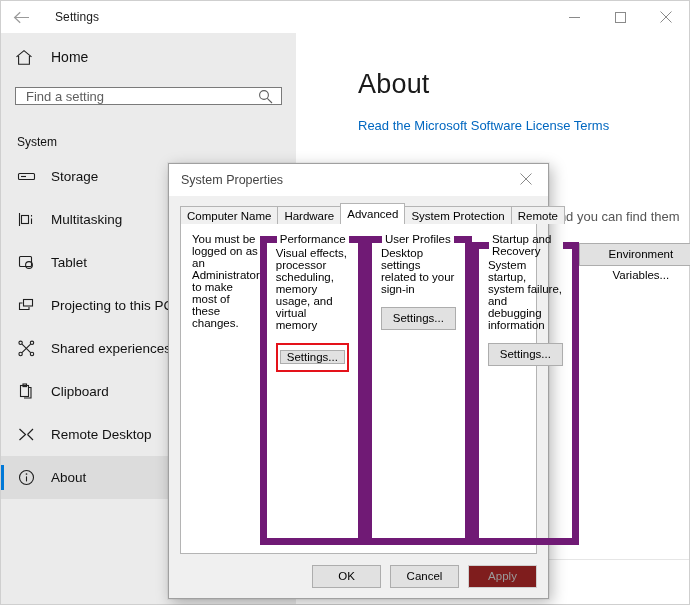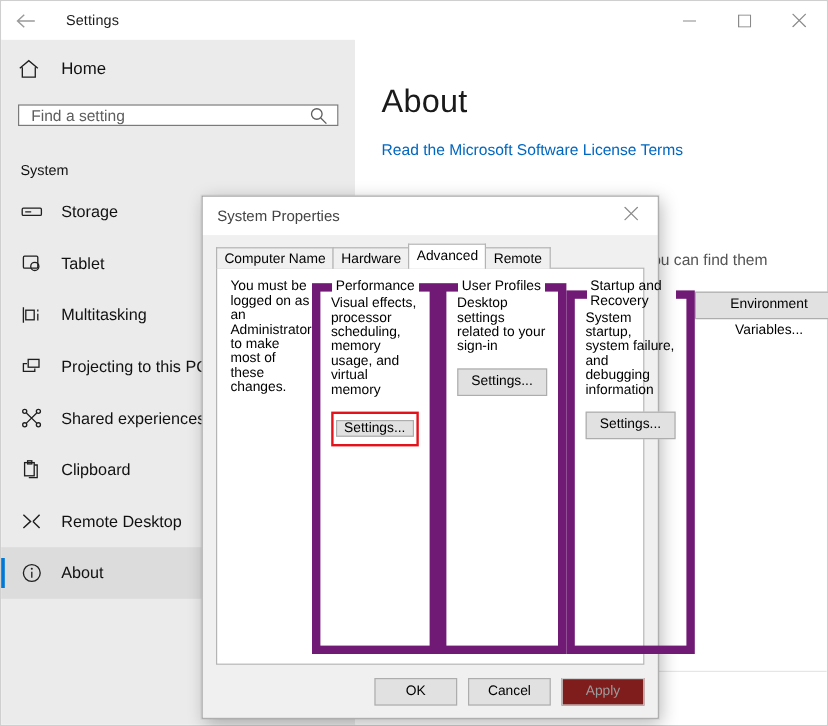--- a/index.html
+++ b/index.html
@@ -38,21 +38,21 @@
   .win-controls{
     margin-left:auto;display:flex;height:32px;
   }
   .win-btn{
     width:46px;height:32px;
     display:flex;align-items:center;justify-content:center;
     cursor:pointer;
   }
   .win-btn svg{display:block;}
   
-  .body-split{flex:1;display:flex;min-height:0;position:relative;}
+  .body-split{flex:1;display:flex;min-height:0;position:relative;gap:40px;}
   .sidebar{
     width:295px;flex:0 0 295px;
     background:#ebebeb;
     display:flex;flex-direction:column;
     padding-top:4px;
     box-sizing:border-box;
   }
   .home-row{
     height:40px;display:flex;align-items:center;
     padding-left:14px;cursor:pointer;
@@ -287,36 +287,36 @@
               <rect x="1.5" y="6.5" width="16" height="6" rx="1" fill="none" stroke="#1f1f1f" stroke-width="1.1"></rect>
               <path d="M4 9.5 H9" stroke="#1f1f1f" stroke-width="1.1"></path>
             </svg>
           </span>
           <span class="lbl">Storage</span>
         </div>
 
         <div class="nav-item">
           <span class="ico">
             <svg width="19" height="19" viewBox="0 0 19 19">
-              <rect x="2.5" y="3.5" width="12" height="10" rx="1" fill="none" stroke="#1f1f1f" stroke-width="1.1"></rect>
-              <circle cx="12" cy="12" r="3.4" fill="none" stroke="#1f1f1f" stroke-width="1.1"></circle>
-            </svg>
-          </span>
-          <span class="lbl">Tablet</span>
-        </div>
-
-        <div class="nav-item">
-          <span class="ico">
-            <svg width="19" height="19" viewBox="0 0 19 19">
               <path d="M2.5 3 V16" stroke="#1f1f1f" stroke-width="1.1"></path>
               <rect x="4.5" y="5.5" width="7" height="8" fill="none" stroke="#1f1f1f" stroke-width="1.1"></rect>
               <path d="M14.5 5 V6.5 M14.5 8.5 V14" stroke="#1f1f1f" stroke-width="1.1"></path>
             </svg>
           </span>
           <span class="lbl">Multitasking</span>
+        </div>
+
+        <div class="nav-item">
+          <span class="ico">
+            <svg width="19" height="19" viewBox="0 0 19 19">
+              <rect x="2.5" y="3.5" width="12" height="10" rx="1" fill="none" stroke="#1f1f1f" stroke-width="1.1"></rect>
+              <circle cx="12" cy="12" r="3.4" fill="none" stroke="#1f1f1f" stroke-width="1.1"></circle>
+            </svg>
+          </span>
+          <span class="lbl">Tablet</span>
         </div>
 
         <div class="nav-item">
           <span class="ico">
             <svg width="19" height="19" viewBox="0 0 19 19">
               <rect x="6.5" y="3.5" width="9" height="6.5" fill="none" stroke="#1f1f1f" stroke-width="1.1"></rect>
               <path d="M5.5 7 H2.5 V13.5 H12 V11" fill="none" stroke="#1f1f1f" stroke-width="1.1"></path>
             </svg>
           </span>
           <span class="lbl">Projecting to this PC</span>
@@ -401,20 +401,21 @@
           </span>
         </span>
       </div>
 
       <div class="dlg-body">
 
         <div class="tabstrip">
           <div class="tab">Computer Name</div>
           <div class="tab">Hardware</div>
           <div class="tab active">Advanced</div>
+          <div class="tab">System Protection</div>
           <div class="tab">Remote</div>
         </div>
 
         <div class="tabpanel">
 
           <p class="admin-note">You must be logged on as an Administrator to make most of these changes.</p>
 
           <fieldset class="grp">
             <legend>Performance</legend>
             <p class="grp-desc">Visual effects, processor scheduling, memory usage, and virtual memory</p>

